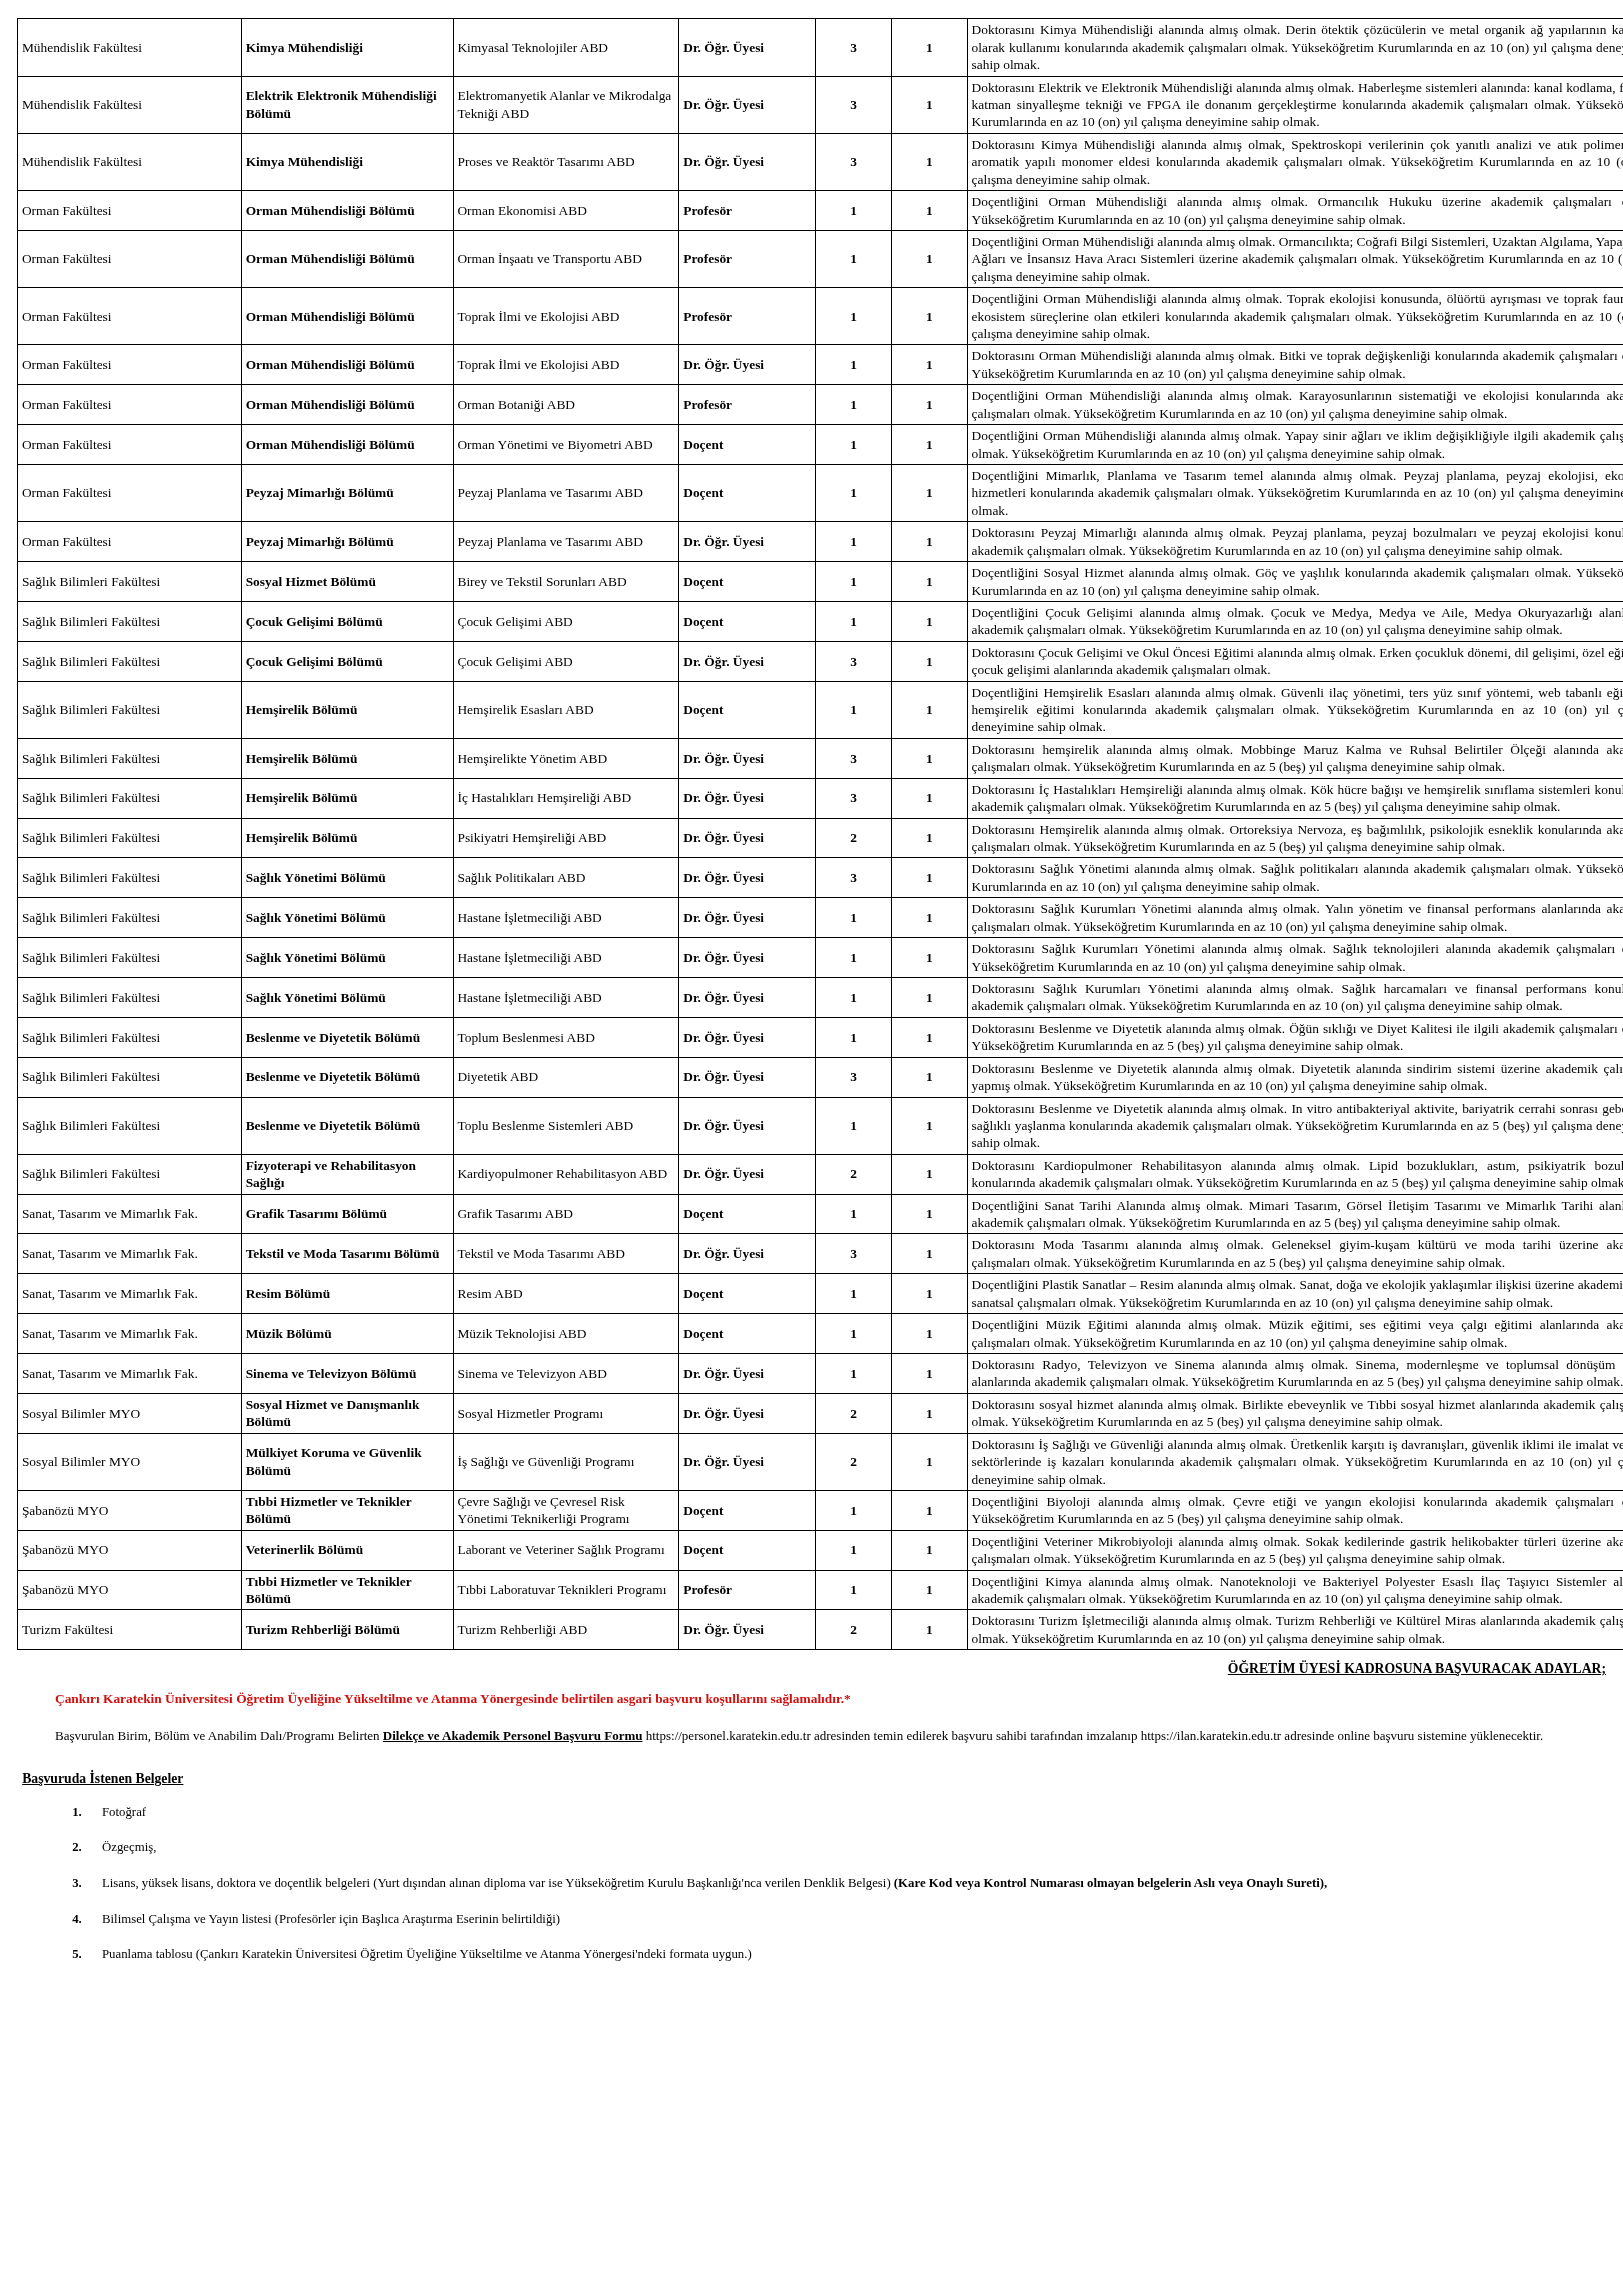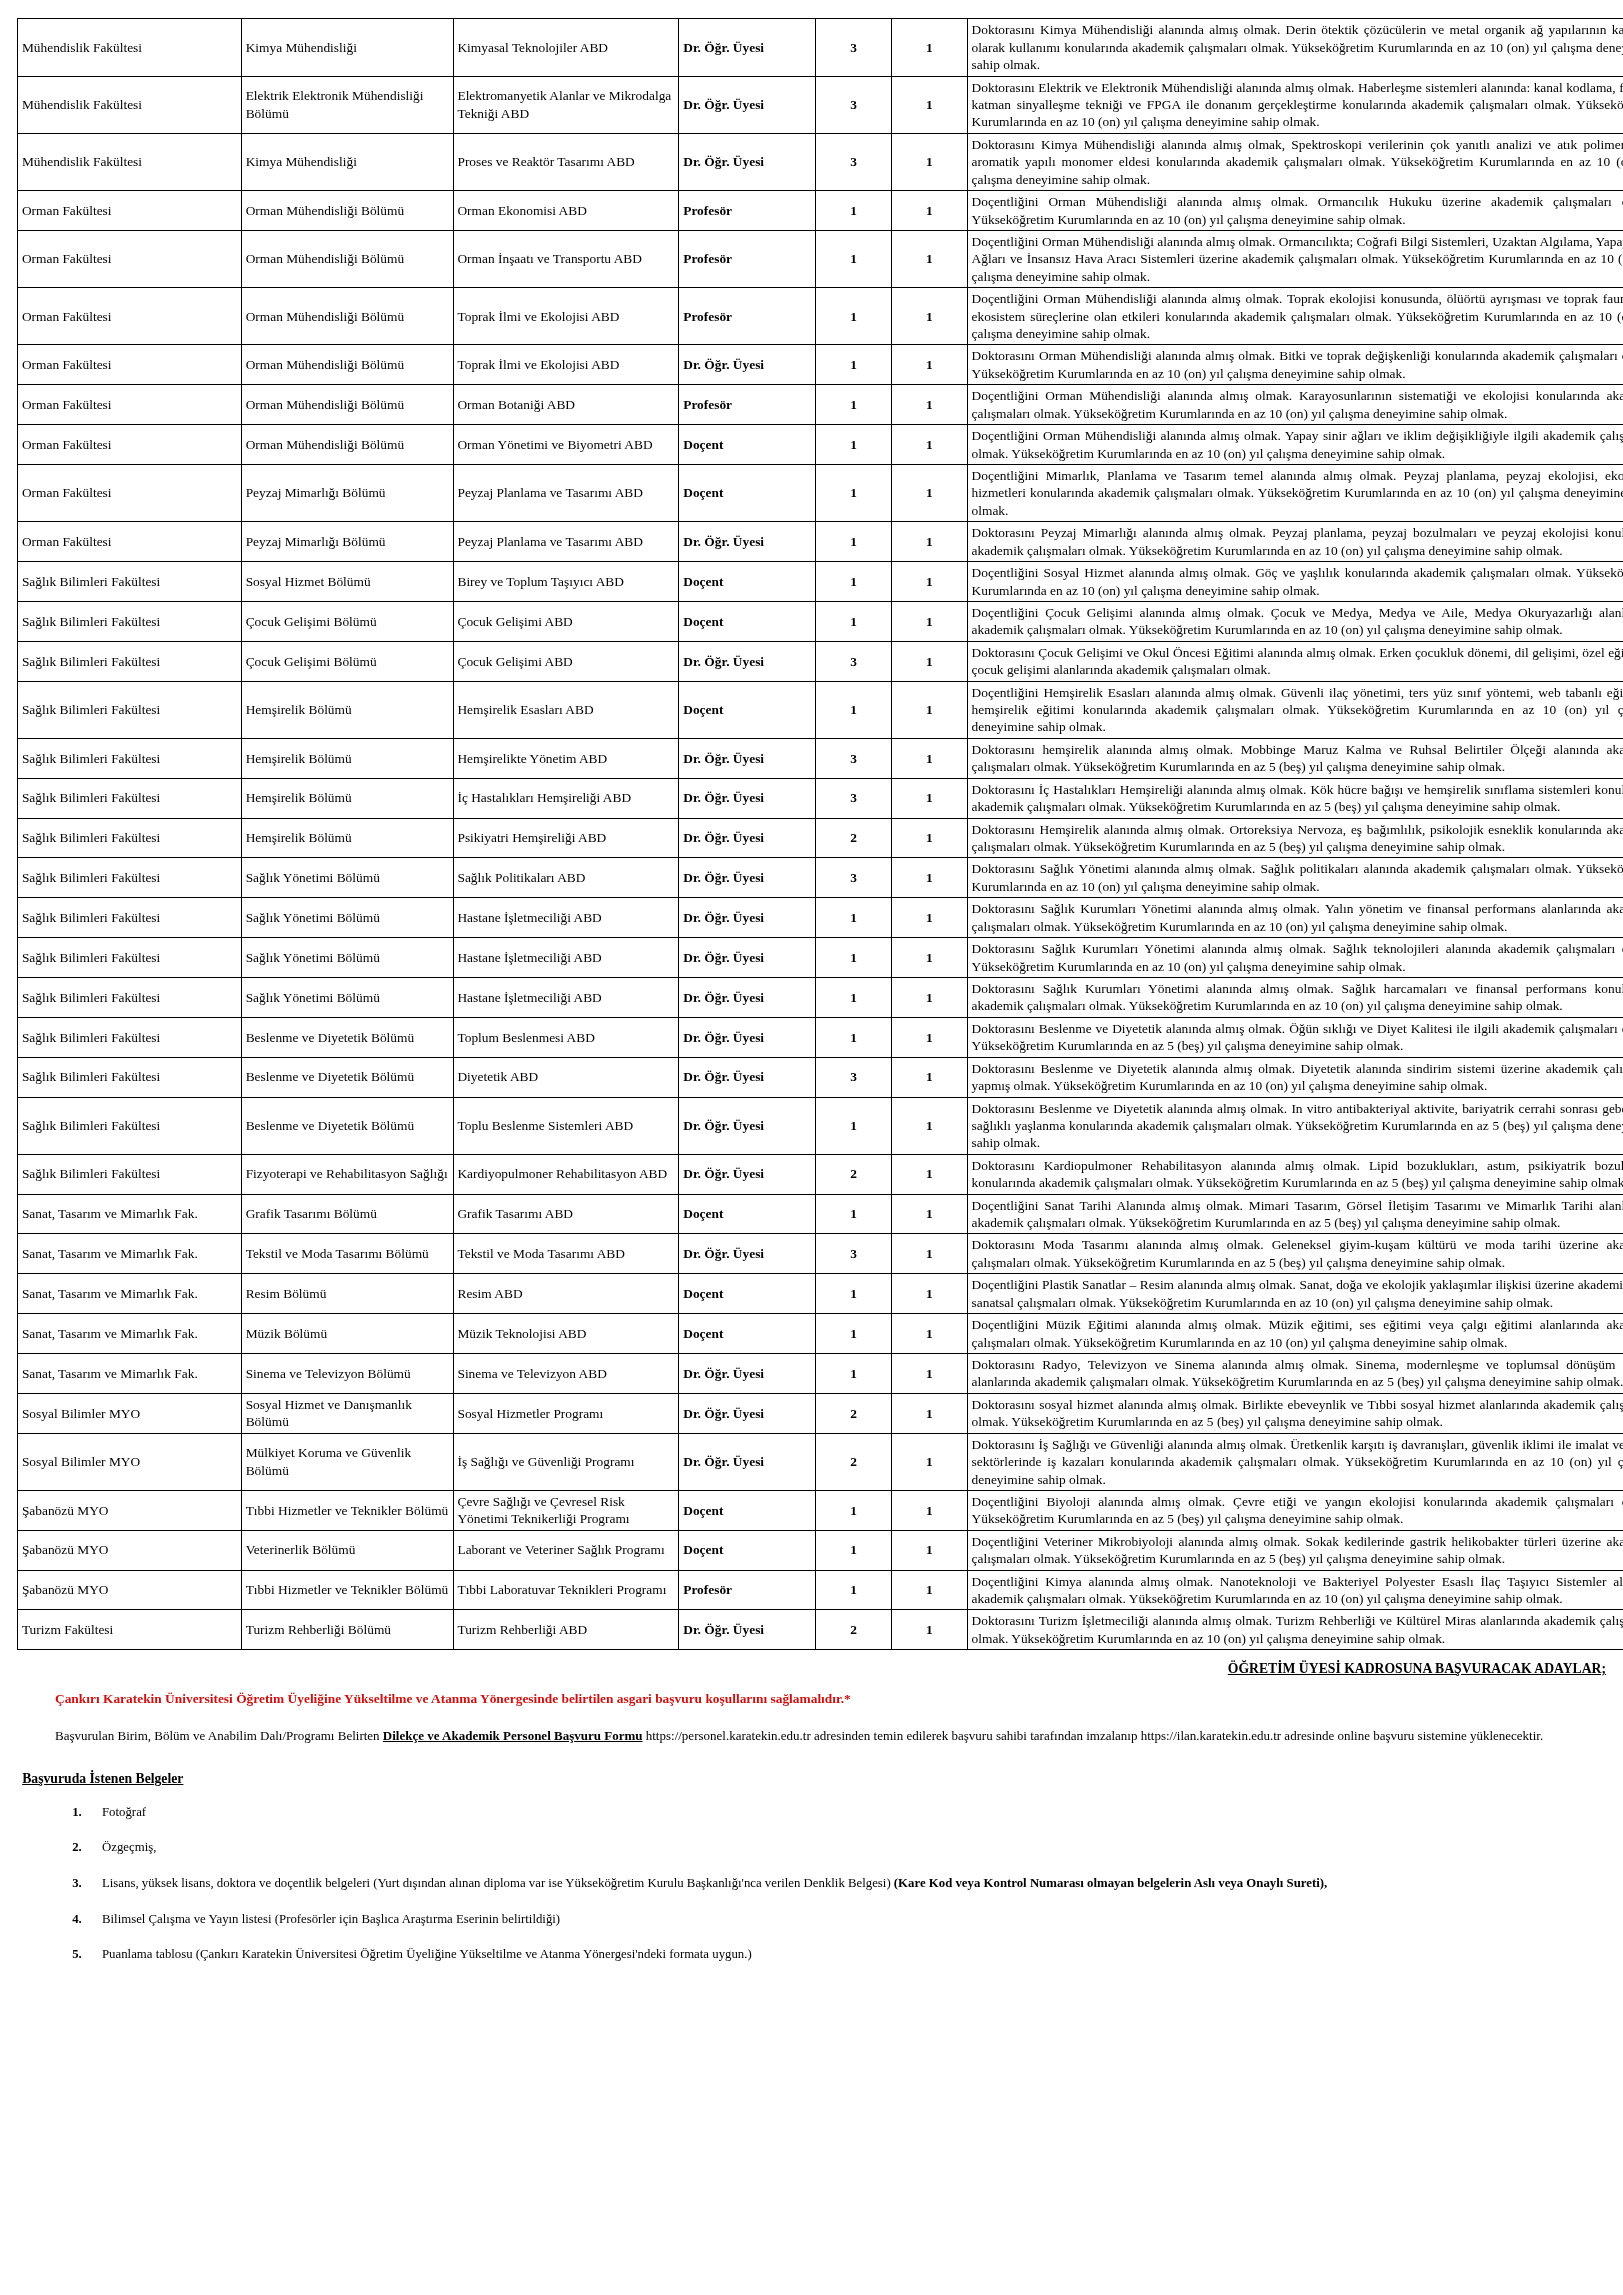--- a/index.html
+++ b/index.html
@@ -26,21 +26,21 @@
   }
   table.kadro td {
     border: 1.3px solid #000000;
     padding: 2px 3.9px 2px 3.9px;
     font-size: 13.4px;
     line-height: 1.30;
     vertical-align: middle;
     overflow: hidden;
   }
   td.c-fakulte   { width: 215px; }
-  td.c-bolum     { width: 203px; }
+  td.c-bolum     { width: 203px; font-weight: bold; }
   td.c-abd       { width: 217px; }
   td.c-unvan     { width: 128px; text-align: left; font-weight: bold; }
   td.c-derece    { width: 67px; text-align: center; font-weight: bold; }
   td.c-adet      { width: 67px; text-align: center; font-weight: bold; }
   td.c-aciklama  {
     width: 687px;
     text-align: justify;
     text-justify: inter-word;
     vertical-align: top;
     font-size: 13px;
@@ -192,21 +192,21 @@
           <td class="c-bolum">Peyzaj Mimarlığı Bölümü</td>
           <td class="c-abd">Peyzaj Planlama ve Tasarımı ABD</td>
           <td class="c-unvan">Dr. Öğr. Üyesi</td>
           <td class="c-derece">1</td>
           <td class="c-adet">1</td>
           <td class="c-aciklama">Doktorasını Peyzaj Mimarlığı alanında almış olmak. Peyzaj planlama, peyzaj bozulmaları ve peyzaj ekolojisi konularında akademik çalışmaları olmak. Yükseköğretim Kurumlarında en az 10 (on) yıl çalışma deneyimine sahip olmak.</td>
         </tr>
         <tr>
           <td class="c-fakulte">Sağlık Bilimleri Fakültesi</td>
           <td class="c-bolum">Sosyal Hizmet Bölümü</td>
-          <td class="c-abd">Birey ve Toplum Taşıyıcı ABD</td>
+          <td class="c-abd">Birey ve Tekstil Sorunları ABD</td>
           <td class="c-unvan">Doçent</td>
           <td class="c-derece">1</td>
           <td class="c-adet">1</td>
           <td class="c-aciklama">Doçentliğini Sosyal Hizmet alanında almış olmak. Göç ve yaşlılık konularında akademik çalışmaları olmak. Yükseköğretim Kurumlarında en az 10 (on) yıl çalışma deneyimine sahip olmak.</td>
         </tr>
         <tr>
           <td class="c-fakulte">Sağlık Bilimleri Fakültesi</td>
           <td class="c-bolum">Çocuk Gelişimi Bölümü</td>
           <td class="c-abd">Çocuk Gelişimi ABD</td>
           <td class="c-unvan">Doçent</td>

